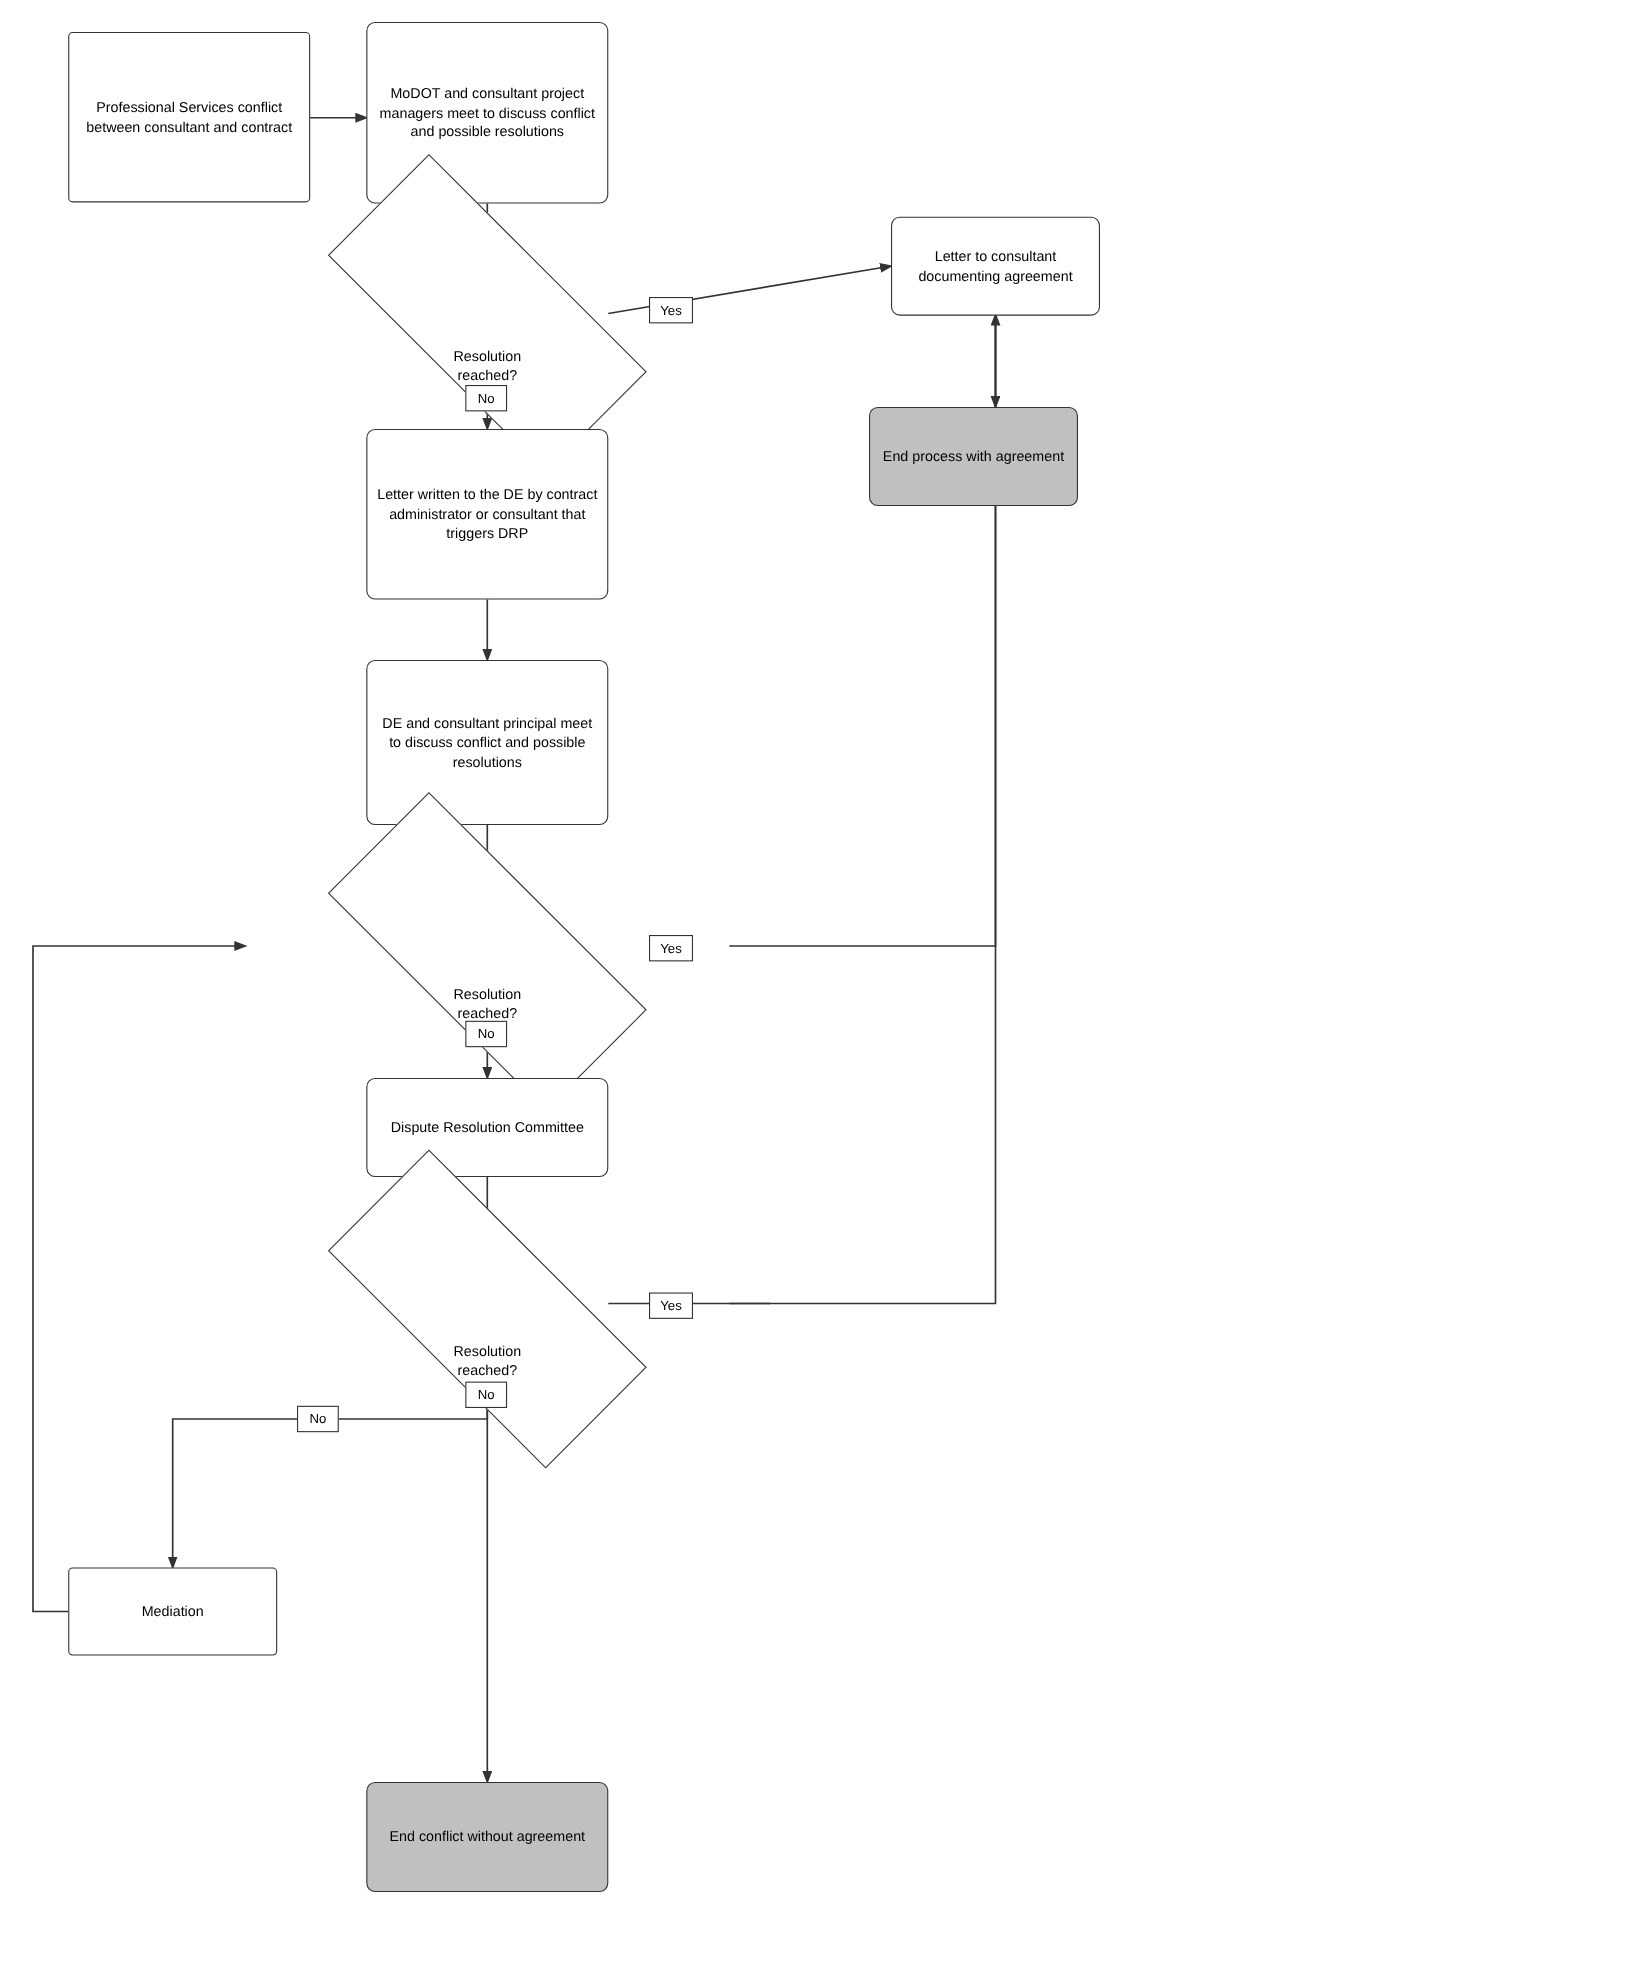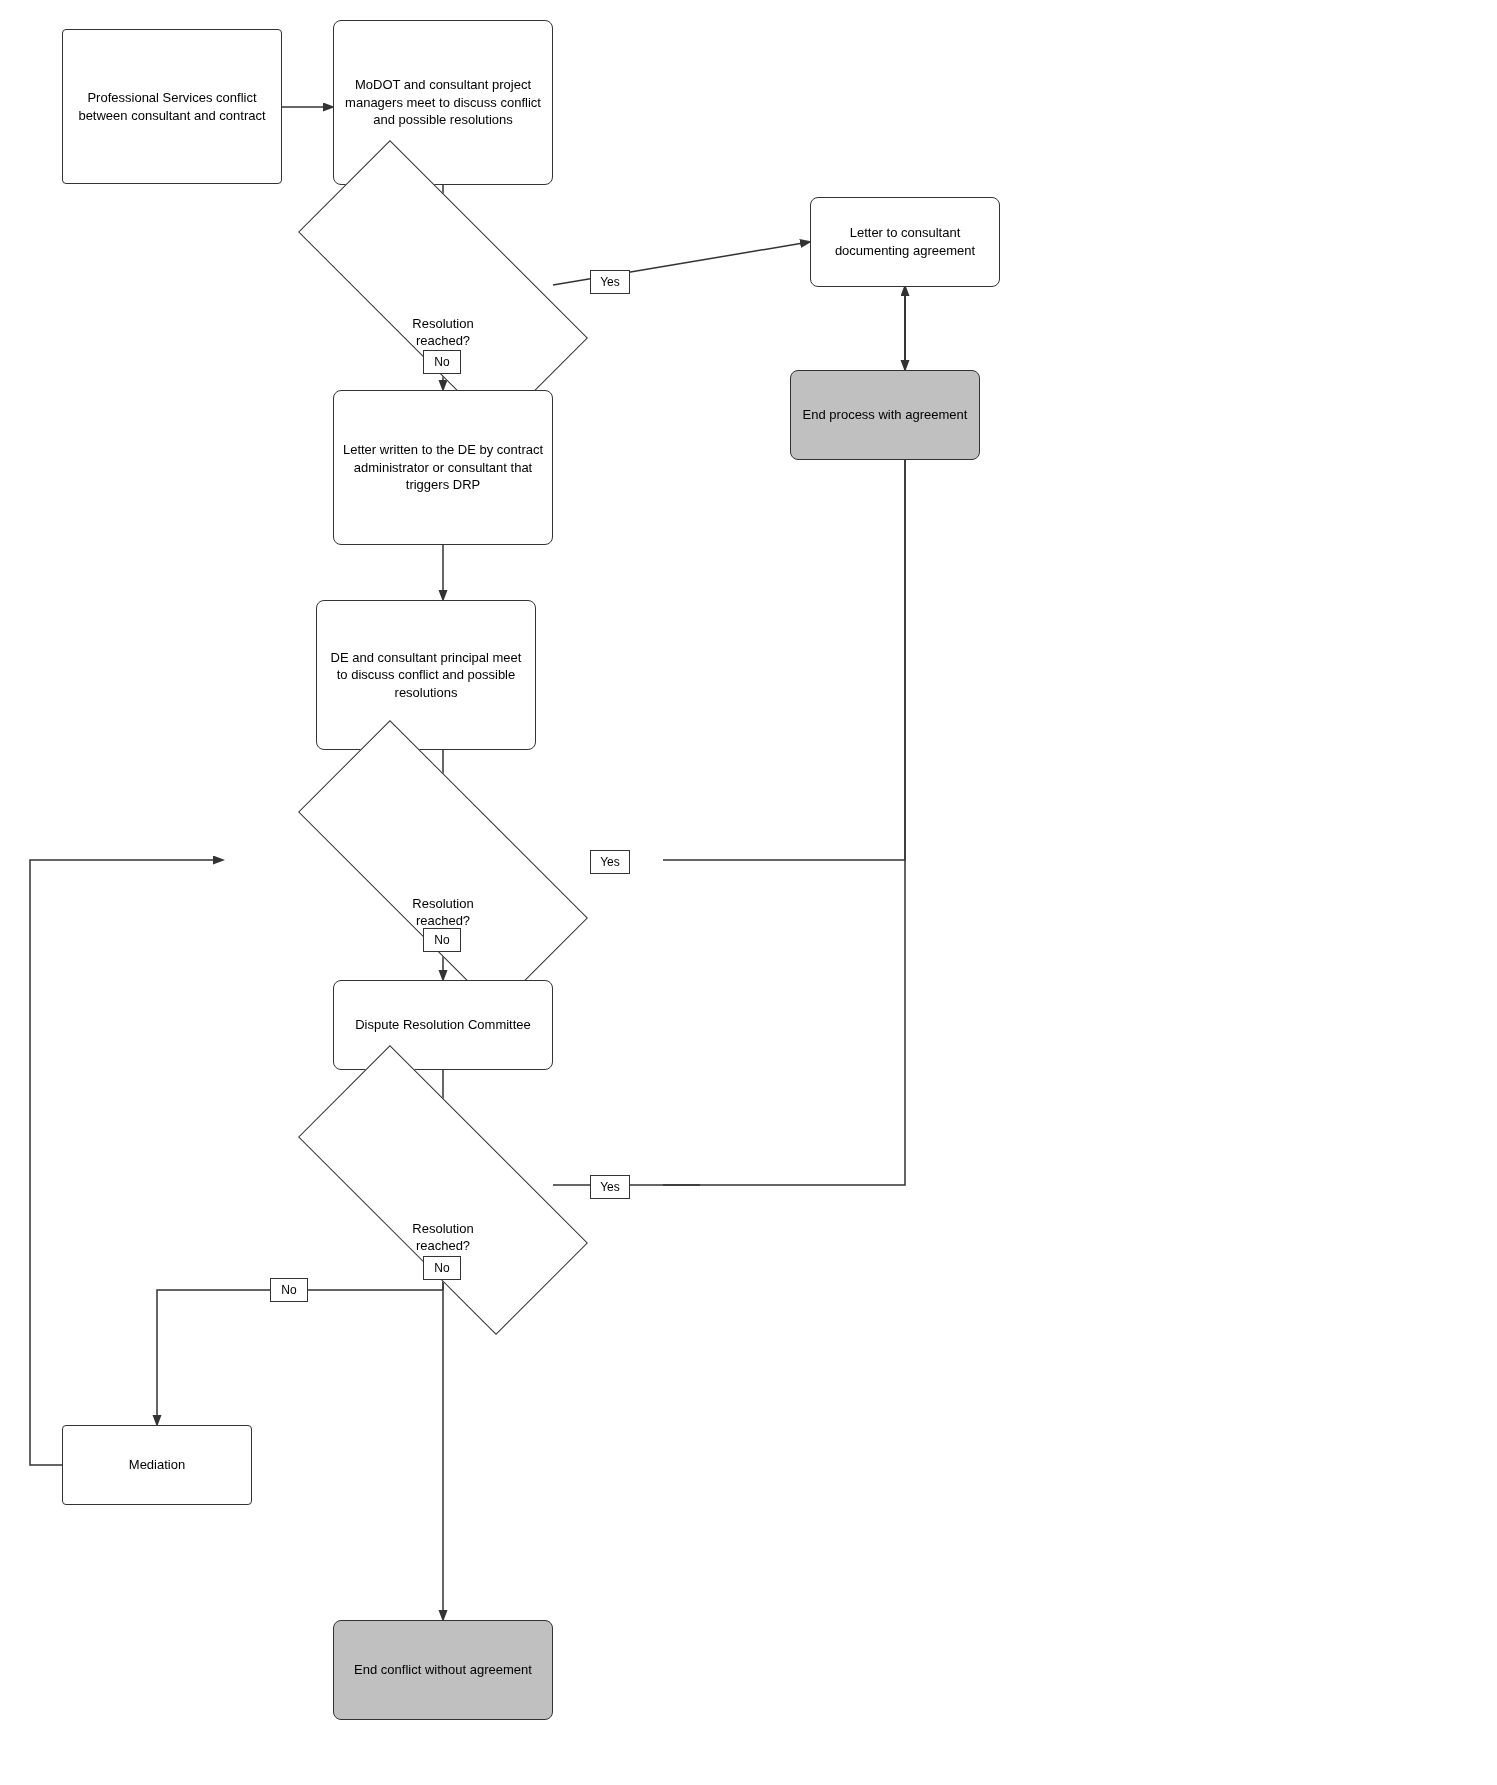--- a/index.html
+++ b/index.html
@@ -155,21 +155,21 @@
   </div>
 
   <div class="box box-rounded box-shaded" style="left:790px; top:370px; width:190px; height:90px;justify-content:center;">
     <span>End process with agreement</span>
   </div>
 
   <div class="box box-rounded" style="left:333px; top:390px; width:220px; height:155px;">
     <span>Letter written to the DE by contract administrator or consultant that triggers DRP</span>
   </div>
 
-  <div class="box box-rounded" style="left:316px; top:600px; width:220px; height:150px;">
+  <div class="box box-rounded" style="left:333px; top:600px; width:220px; height:150px;">
     <span>DE and consultant principal meet to discuss conflict and possible resolutions</span>
   </div>
 
   <div class="diamond" style="left:303px; top:800px; width:280px; height:130px;">
     <div class="diamond-inner">
       <div class="diamond-shape"></div>
       <div class="diamond-text">Resolution<br>reached?</div>
     </div>
   </div>
 

